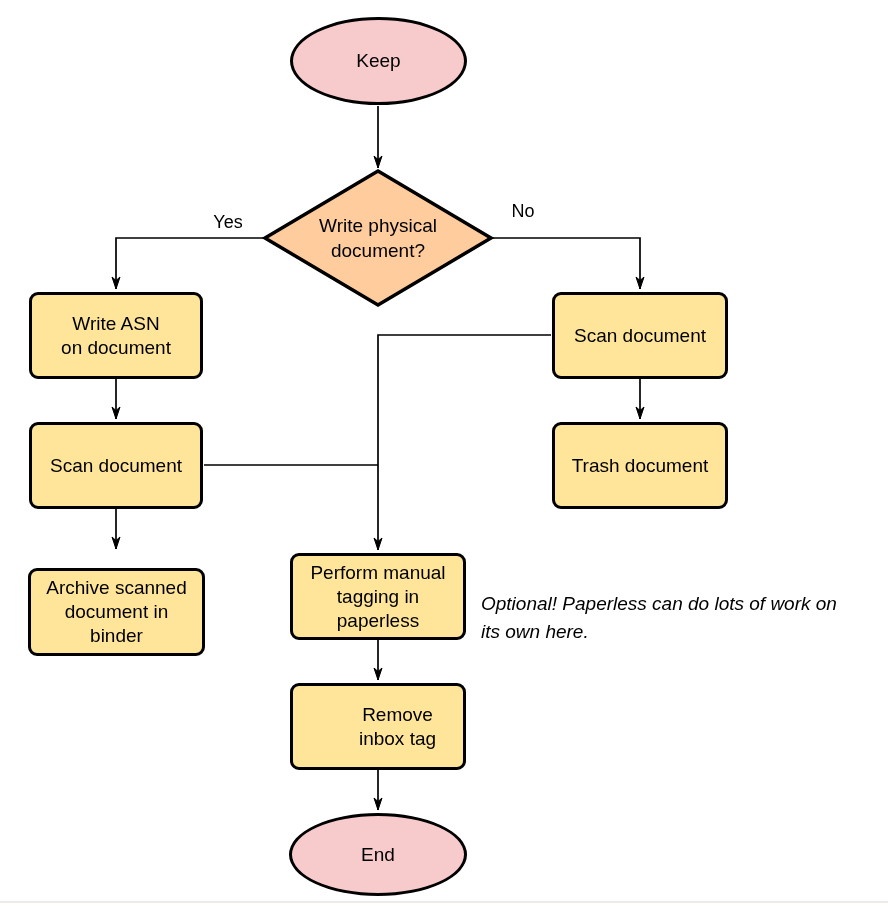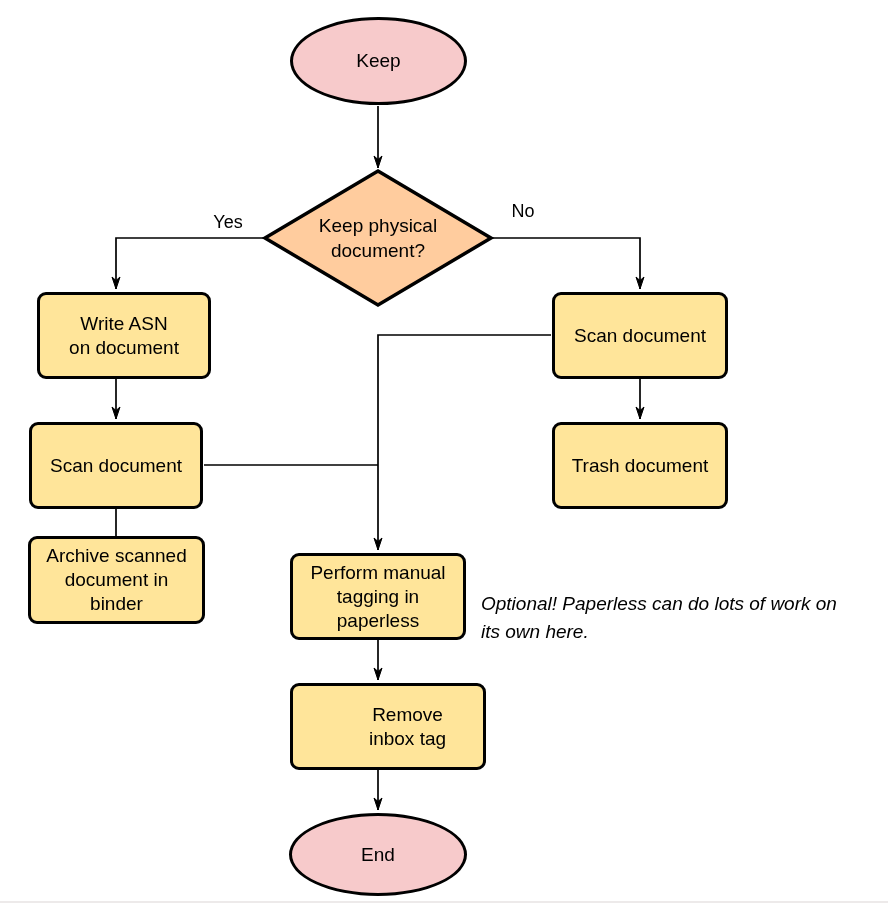--- a/index.html
+++ b/index.html
@@ -93,57 +93,57 @@
       <path d="M378,640 V680" marker-end="url(#arrow)"></path>
       <path d="M378,770 V810" marker-end="url(#arrow)"></path>
     </g>
     <polygon points="378,171 491,238 378,305 265,238" fill="#FFCC9E" stroke="#000" stroke-width="3.5" stroke-linejoin="miter"></polygon>
   </svg>
 
   <div class="node terminator" style="left:290px; top:17px; width:177px; height:88px;">
     <span>Keep</span>
   </div>
 
-  <div class="decision-label" style="left:288px; top:210px; width:180px; height:56px;">Keep physical
+  <div class="decision-label" style="left:288px; top:210px; width:180px; height:56px;">Write physical
 document?</div>
 
   <div class="edge-label" style="left:206px; top:212px; width:44px;">Yes</div>
 
   <div class="edge-label" style="left:503px; top:201px; width:40px;">No</div>
 
-  <div class="node process" style="left:29px; top:292px; width:174px; height:87px;margin-left:8px;">
+  <div class="node process" style="left:29px; top:292px; width:174px; height:87px;">
     <span>Write ASN
 on document</span>
   </div>
 
   <div class="node process" style="left:29px; top:422px; width:174px; height:87px;">
     <span>Scan document</span>
   </div>
 
-  <div class="node process" style="left:28px; top:536px; width:177px; height:88px;">
+  <div class="node process" style="left:28px; top:568px; width:177px; height:88px;">
     <span>Archive scanned
 document in
 binder</span>
   </div>
 
   <div class="node process" style="left:552px; top:292px; width:176px; height:87px;">
     <span>Scan document</span>
   </div>
 
   <div class="node process" style="left:290px; top:553px; width:176px; height:87px;">
     <span>Perform manual
 tagging in
 paperless</span>
   </div>
 
   <div class="node process" style="left:552px; top:422px; width:176px; height:87px;">
     <span>Trash document</span>
   </div>
 
-  <div class="node process" style="left:290px; top:683px; width:196px; height:87px;padding-left:39px;">
+  <div class="node process" style="left:290px; top:683px; width:176px; height:87px;padding-left:39px;">
     <span>Remove
 inbox tag</span>
   </div>
 
   <div class="node terminator" style="left:289px; top:813px; width:178px; height:83px;align-items:center;">
     <span>End</span>
   </div>
 
   <div class="note" style="left:481px; top:590px; width:410px;">Optional! Paperless can do lots of work on
 its own here.</div>

